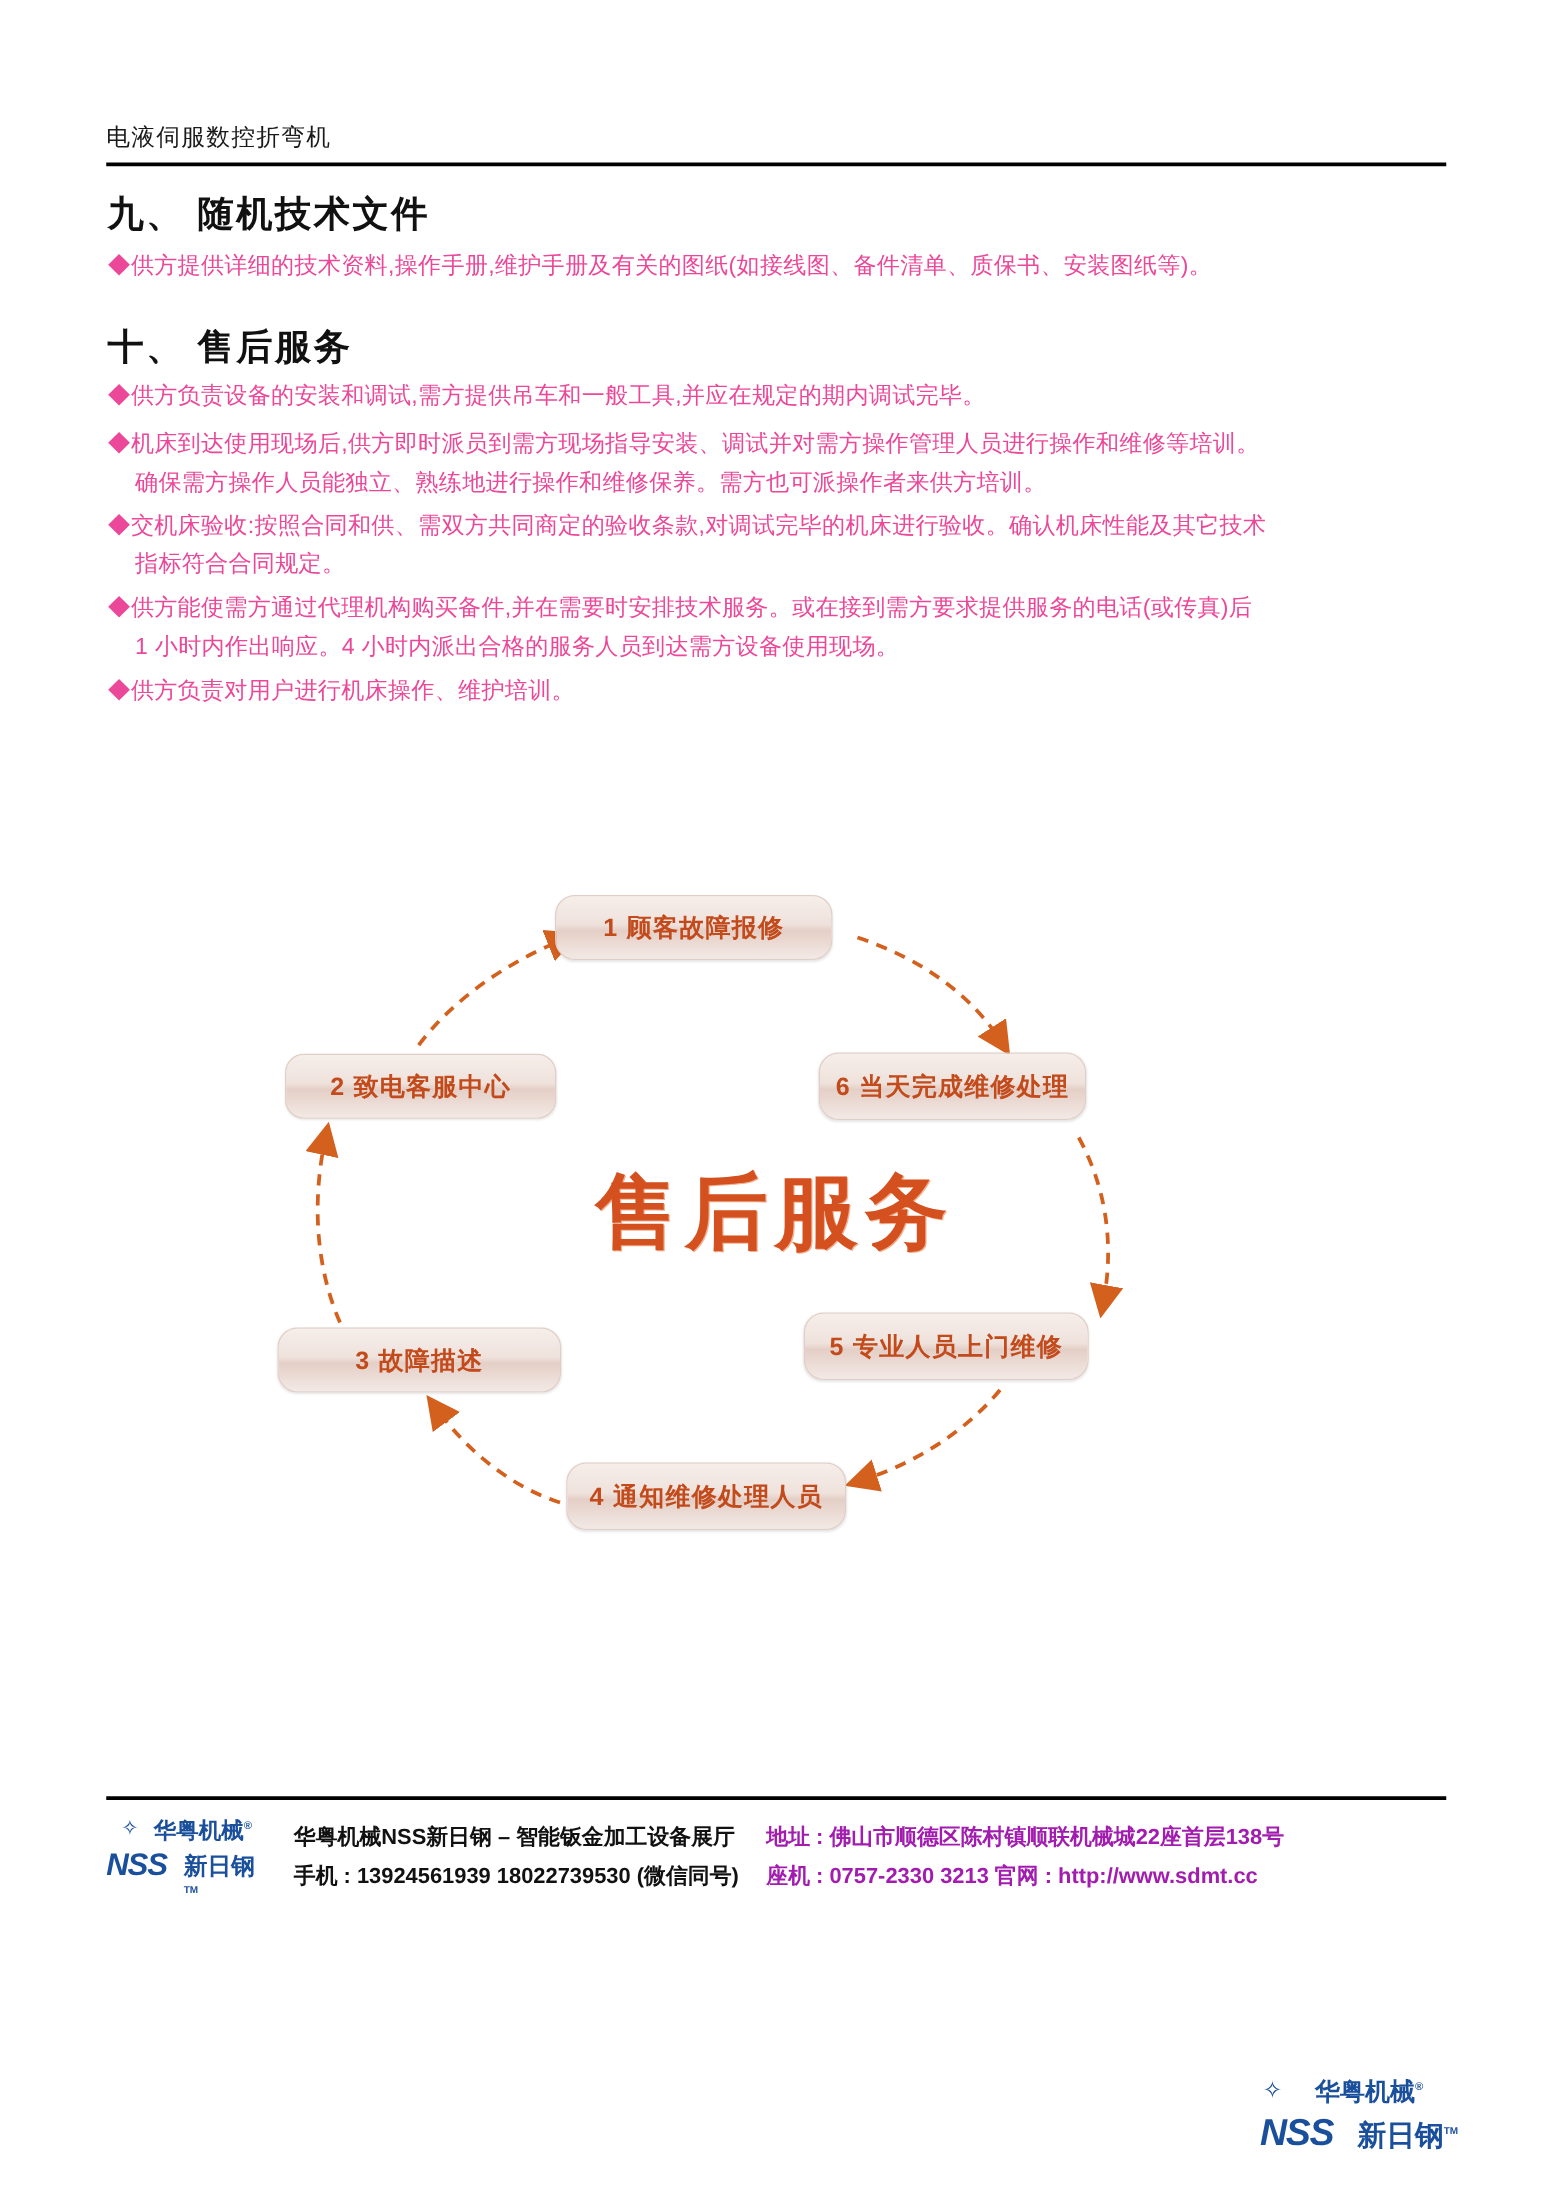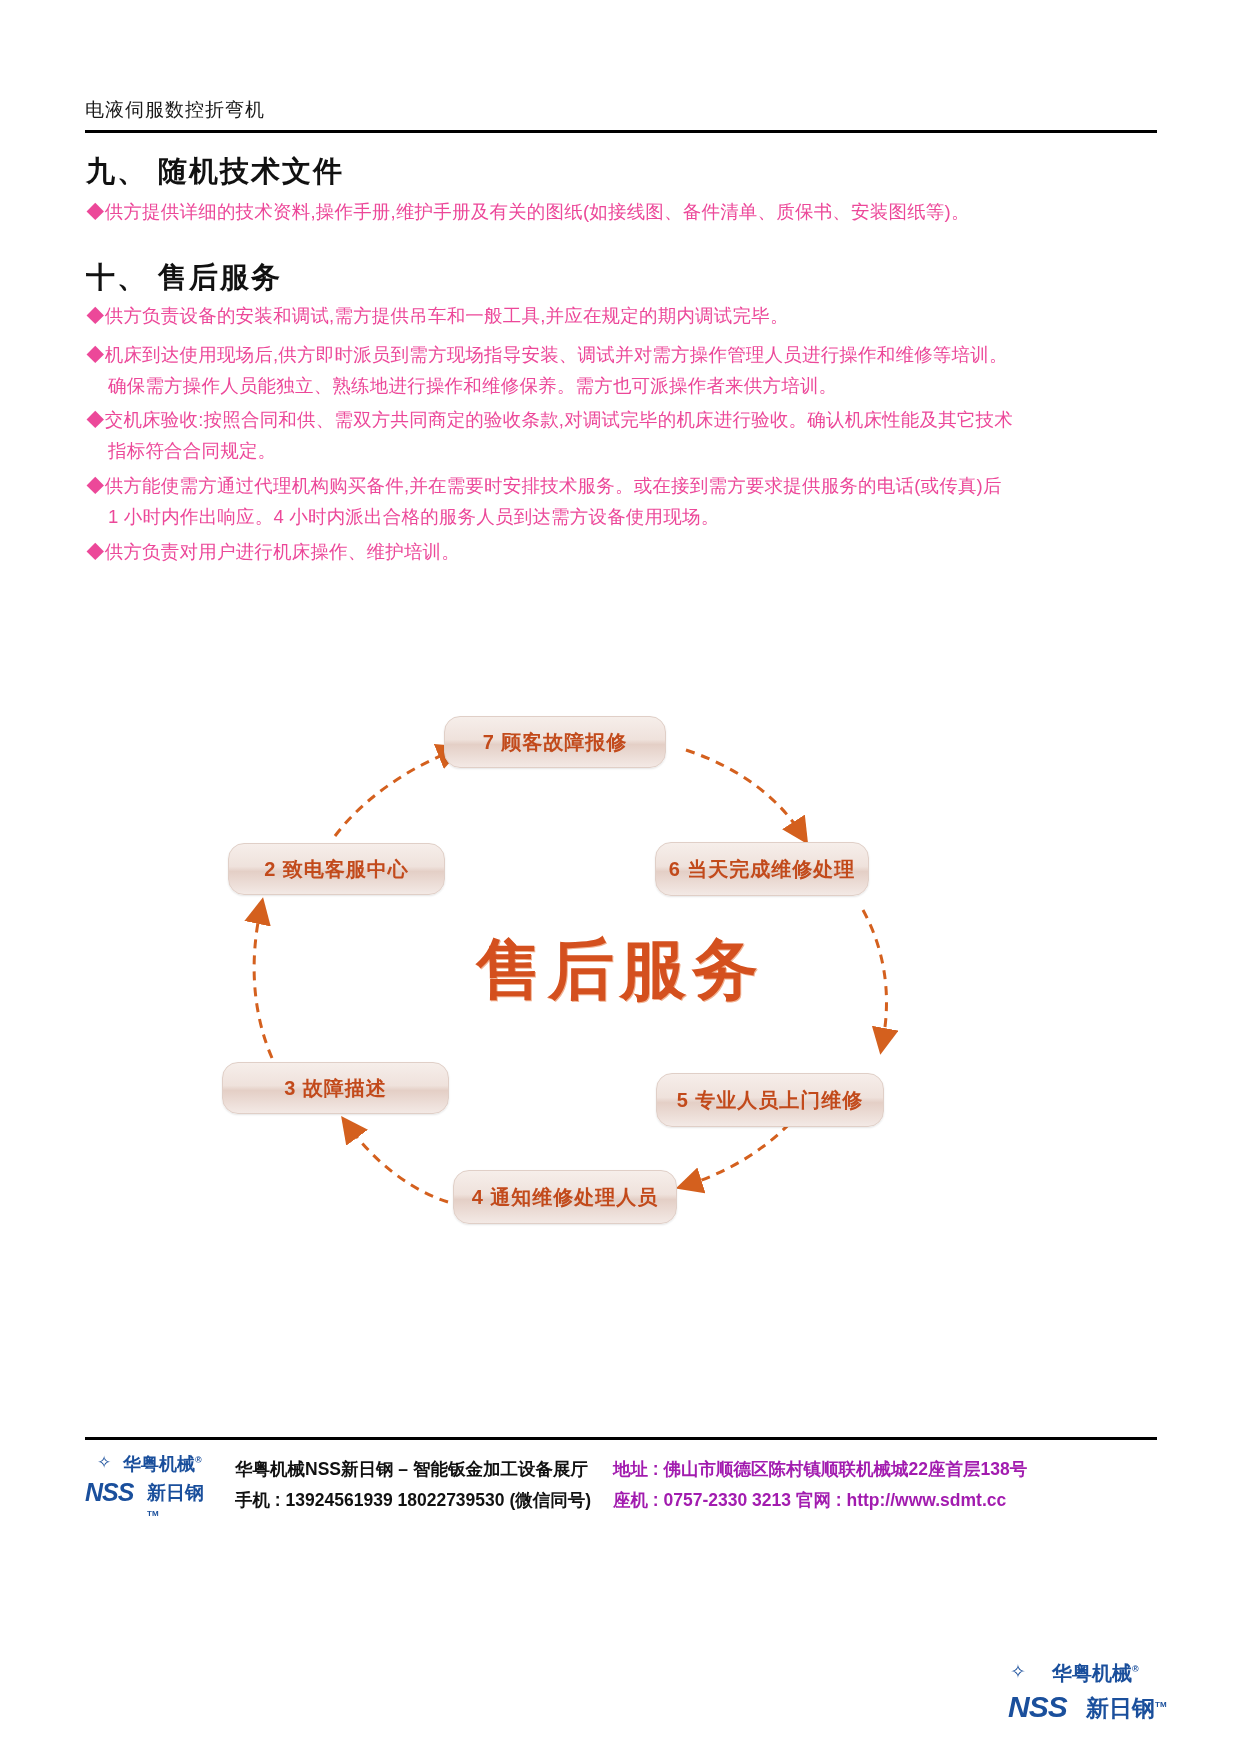--- a/index.html
+++ b/index.html
@@ -94,24 +94,24 @@
     font-weight: bold;
     font-size: 20px;
     display: flex;
     align-items: center;
     justify-content: center;
     letter-spacing: 1px;
     box-shadow: 0 1px 2px rgba(0,0,0,0.10);
     white-space: nowrap;
   }
   .n1 { left: 244px; top: 26px;  width: 220px; height: 50px; }
-  .n2 { left: 28px;  top: 153px; width: 215px; height: 50px; }
+  .n2 { left: 28px;  top: 153px; width: 215px; height: 50px; border-radius: 15px; }
   .n3 { left: 22px;  top: 372px; width: 225px; height: 50px; }
   .n4 { left: 253px; top: 480px; width: 222px; height: 52px; }
-  .n5 { left: 456px; top: 360px; width: 226px; height: 52px; margin-top: 23px; }
+  .n5 { left: 443px; top: 360px; width: 226px; height: 52px; }
   .n6 { left: 455px; top: 152px; width: 212px; height: 52px; }
 
   
   .footer-rule {
     position: absolute;
     left: 85px;
     top: 1437px;
     width: 1072px;
     height: 3px;
     background: #000000;
@@ -278,21 +278,21 @@
 
       <path d="M248,512 C210,500 175,472 150,438" fill="none" stroke="#d4601e" stroke-width="3" stroke-dasharray="9,7" marker-end="url(#ah)"></path>
 
       <path d="M72,368 C52,322 50,270 60,222" fill="none" stroke="#d4601e" stroke-width="3" stroke-dasharray="9,7" marker-end="url(#ah)"></path>
 
       <path d="M135,146 C162,110 205,80 250,62" fill="none" stroke="#d4601e" stroke-width="3" stroke-dasharray="9,7" marker-end="url(#ah)"></path>
     </svg>
 
     <div class="center-title">售后服务</div>
 
-    <div class="node n1">7 顾客故障报修</div>
+    <div class="node n1">1 顾客故障报修</div>
     <div class="node n2">2 致电客服中心</div>
     <div class="node n3">3 故障描述</div>
     <div class="node n4">4 通知维修处理人员</div>
     <div class="node n5">5 专业人员上门维修</div>
     <div class="node n6">6 当天完成维修处理</div>
   </div>
 
   <div class="footer-rule"></div>
   <div class="footer">
 

